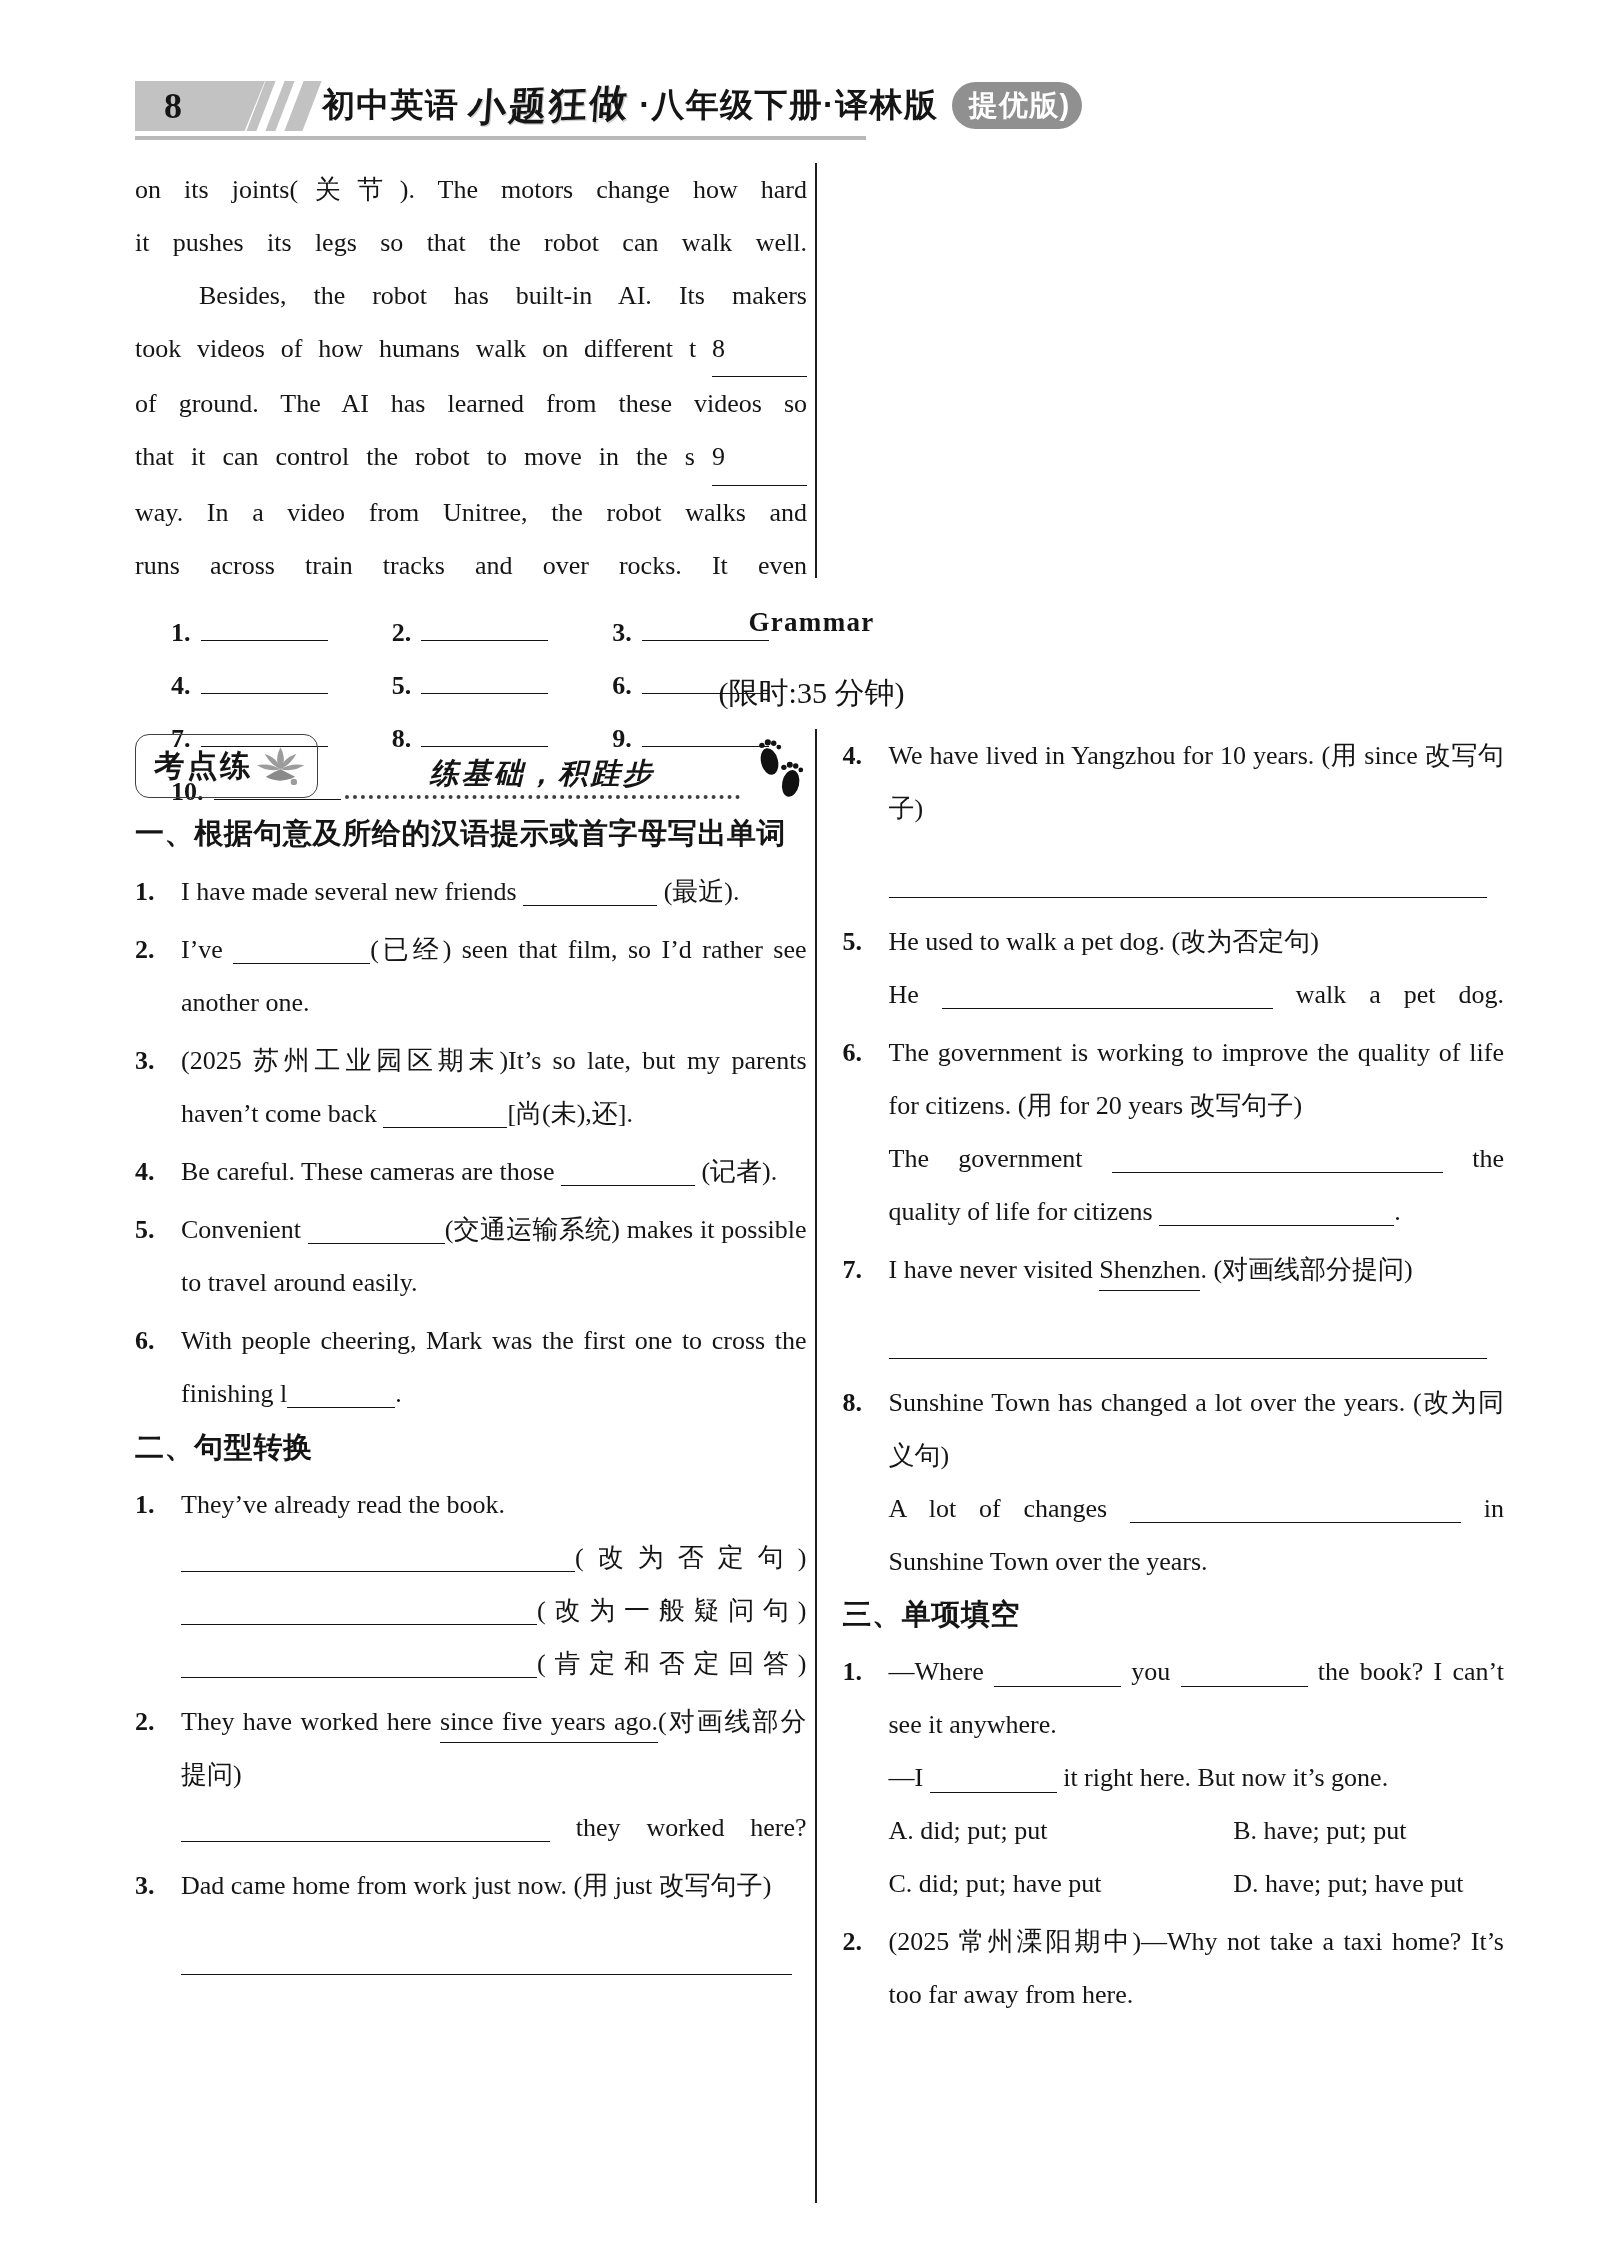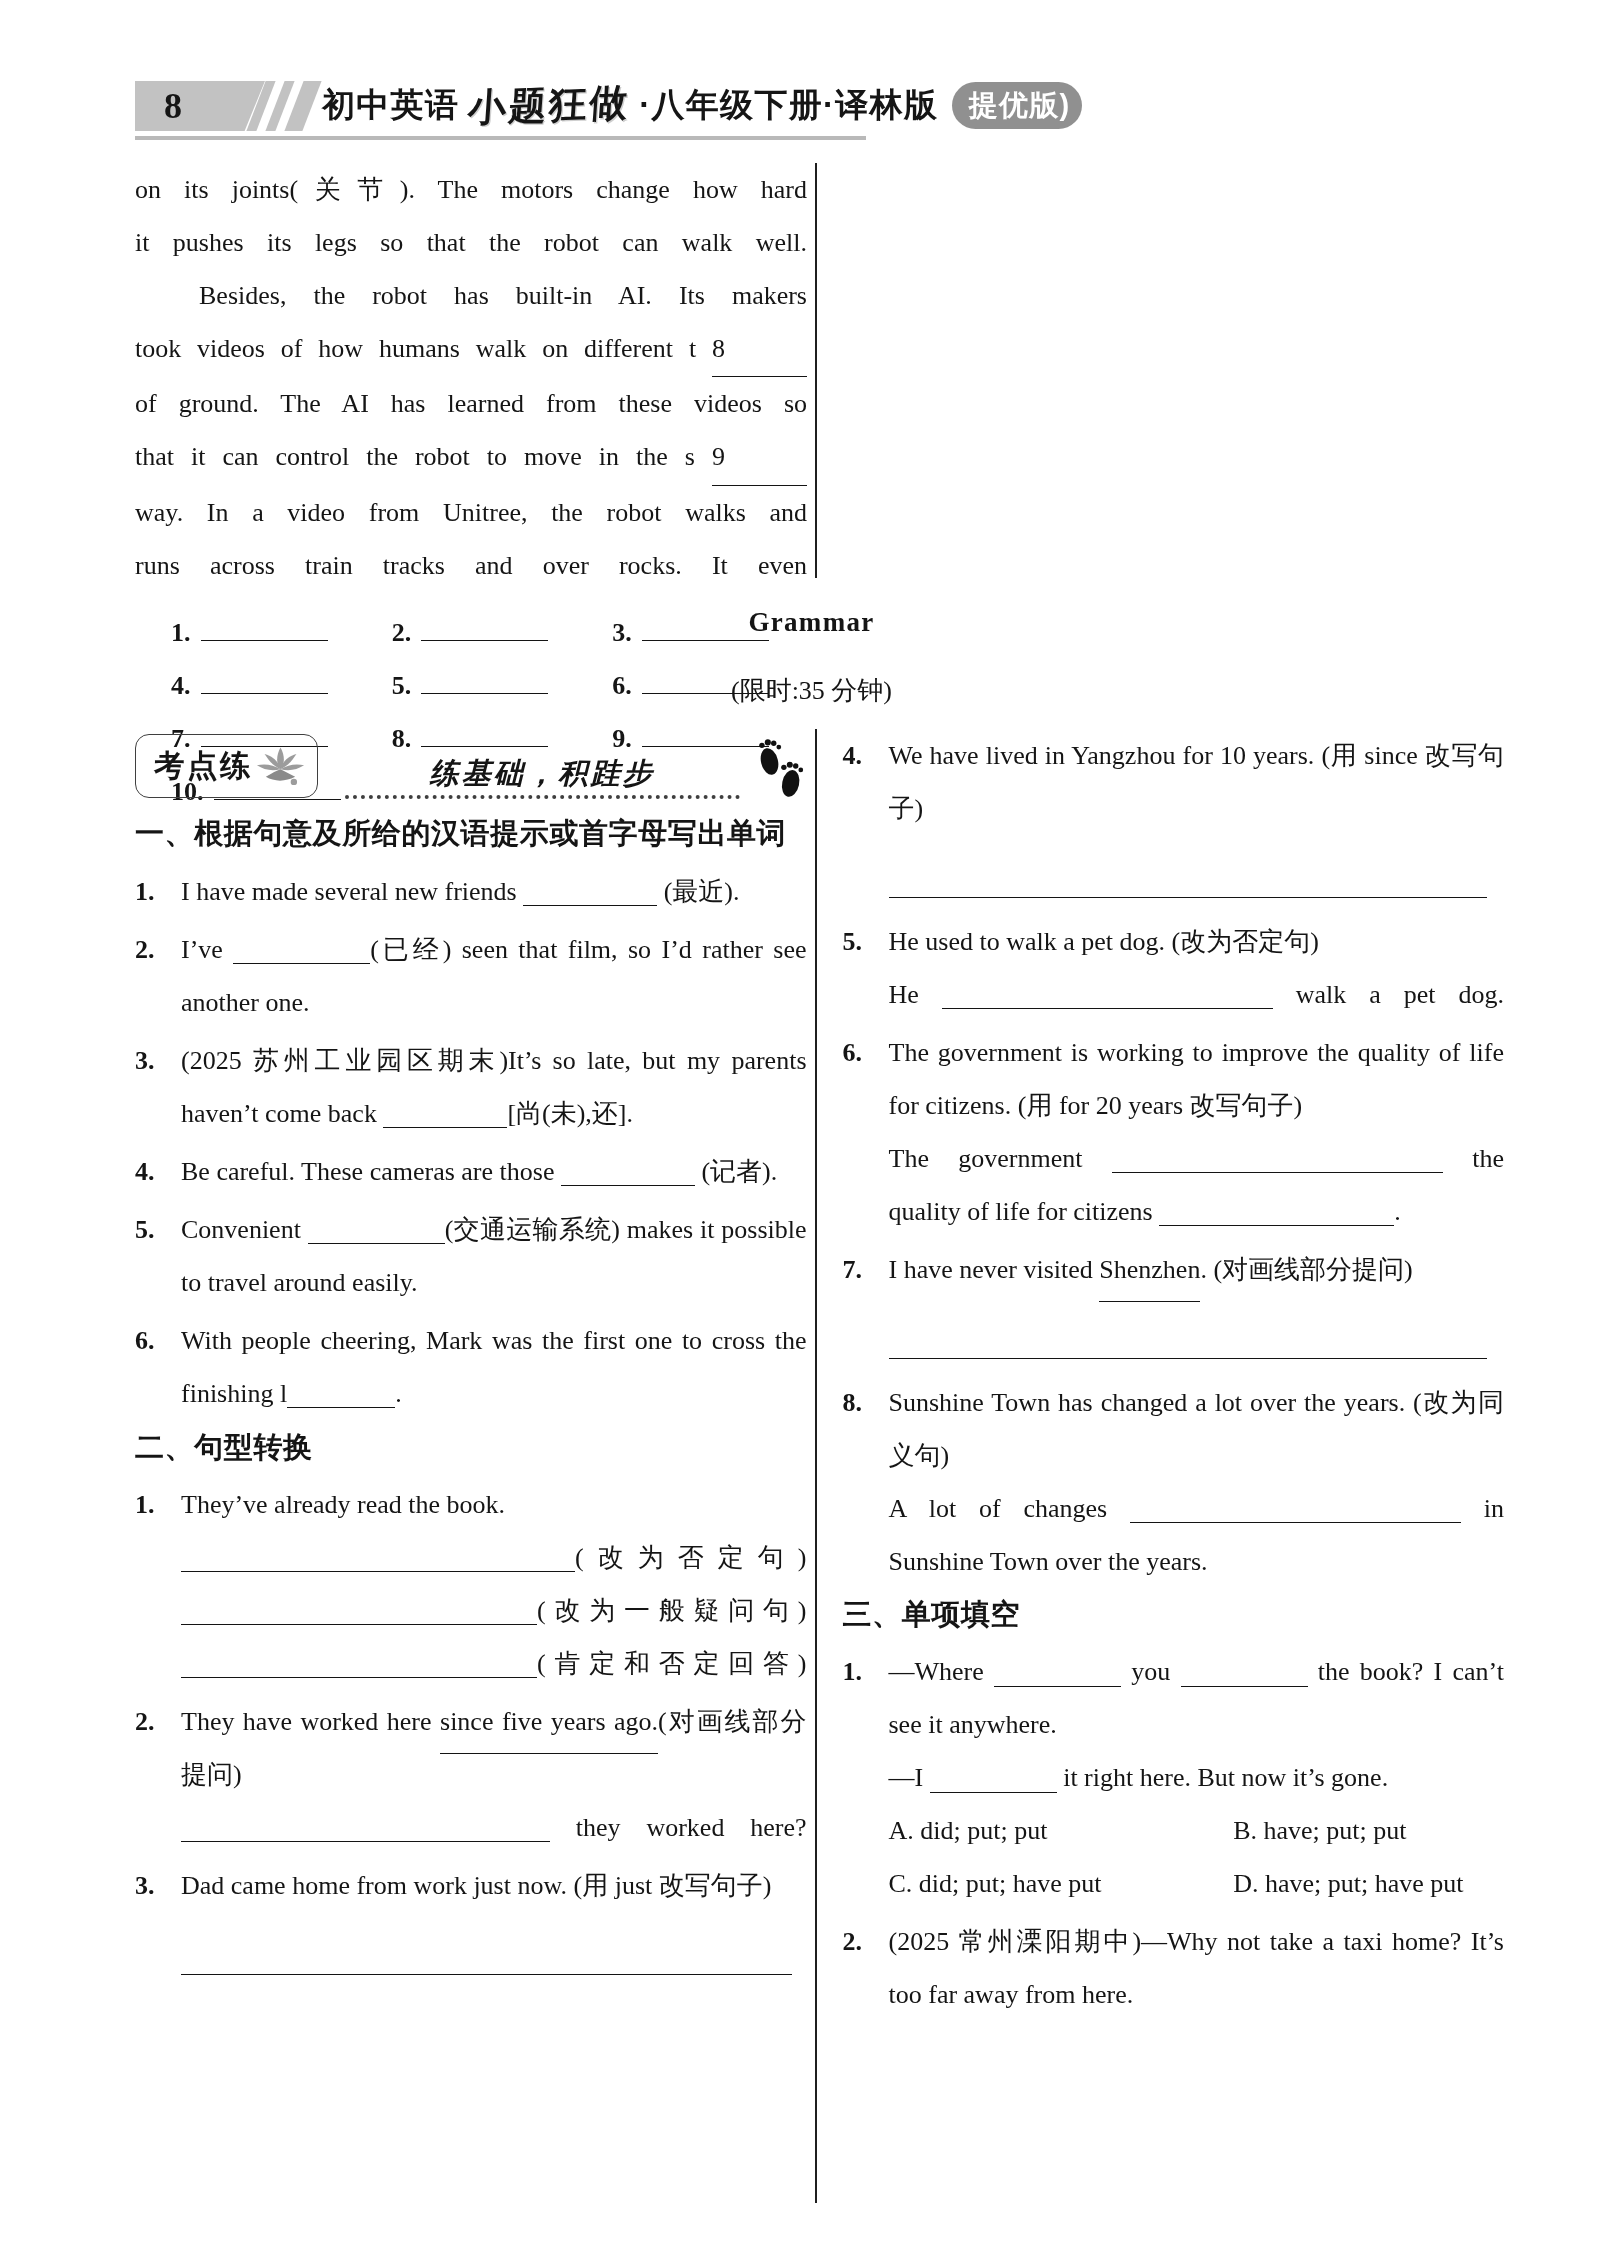--- a/index.html
+++ b/index.html
@@ -34,21 +34,21 @@
   .pcol-r{width:662px;margin-left:36px;}
   .pline{font-size:26px;line-height:53px;text-align:justify;text-align-last:justify;}
   .answers{margin-top:14px;}
   .arow{display:flex;line-height:53px;font-size:26px;}
   .acell{width:33.33%;display:flex;align-items:baseline;}
   .alabel{font-weight:700;margin-right:10.2px;}
 
   
   .grammar-title{position:absolute;left:0;top:589px;width:100%;text-align:center;
                  font-weight:700;font-size:27px;letter-spacing:1.3px;}
-  .timelimit{position:absolute;left:0;top:673px;width:100%;text-align:center;font-size:26px;}
+  .timelimit{position:absolute;left:0;top:673px;width:100%;text-align:center;font-size:30px;}
 
   
   .exercises{position:absolute;left:135px;top:729px;width:1369px;display:flex;}
   .ecol-l{width:672px;}
   .ecol-r{width:662px;margin-left:36px;}
 
   .kaodian{display:flex;align-items:center;height:74px;margin-bottom:11.4px;}
   .plaque{border:1.9px solid #3f3f3f;border-radius:14px;height:64px;display:flex;align-items:center;
           padding:0 9px 0 18px;box-sizing:border-box;}
   .plaque-text{font:900 30.5px "Liberation Sans","DejaVu Sans",sans-serif;letter-spacing:2.5px;}
@@ -63,21 +63,21 @@
   .inum{flex:none;width:46px;font-weight:700;font-size:26px;line-height:53px;}
   .ibody{flex:1;min-width:0;}
   .iline{font-size:26px;line-height:53px;text-align:justify;}
   .iline.jl{text-align-last:justify;}
   .iline.gap{margin-top:21.6px;}
   .opts{display:grid;grid-template-columns:56% 44%;font-size:26px;line-height:53px;}
 
   
   .blank{display:inline-block;border-bottom:1.9px solid #141414;height:7.6px;vertical-align:-6.4px;}
   .nblank{display:inline-block;border-bottom:1.9px solid #141414;text-align:center;padding-bottom:1.3px;}
-  .uline{border-bottom:1.9px solid #141414;padding-bottom:17px;}
+  .uline{border-bottom:1.9px solid #141414;padding-bottom:6px;}
   .spacer{display:inline-block;}
 </style>
 </head>
 <body>
 
 <div class="page">
 
   <div class="pgband">
     <span class="pgnum">8</span>
   </div>

